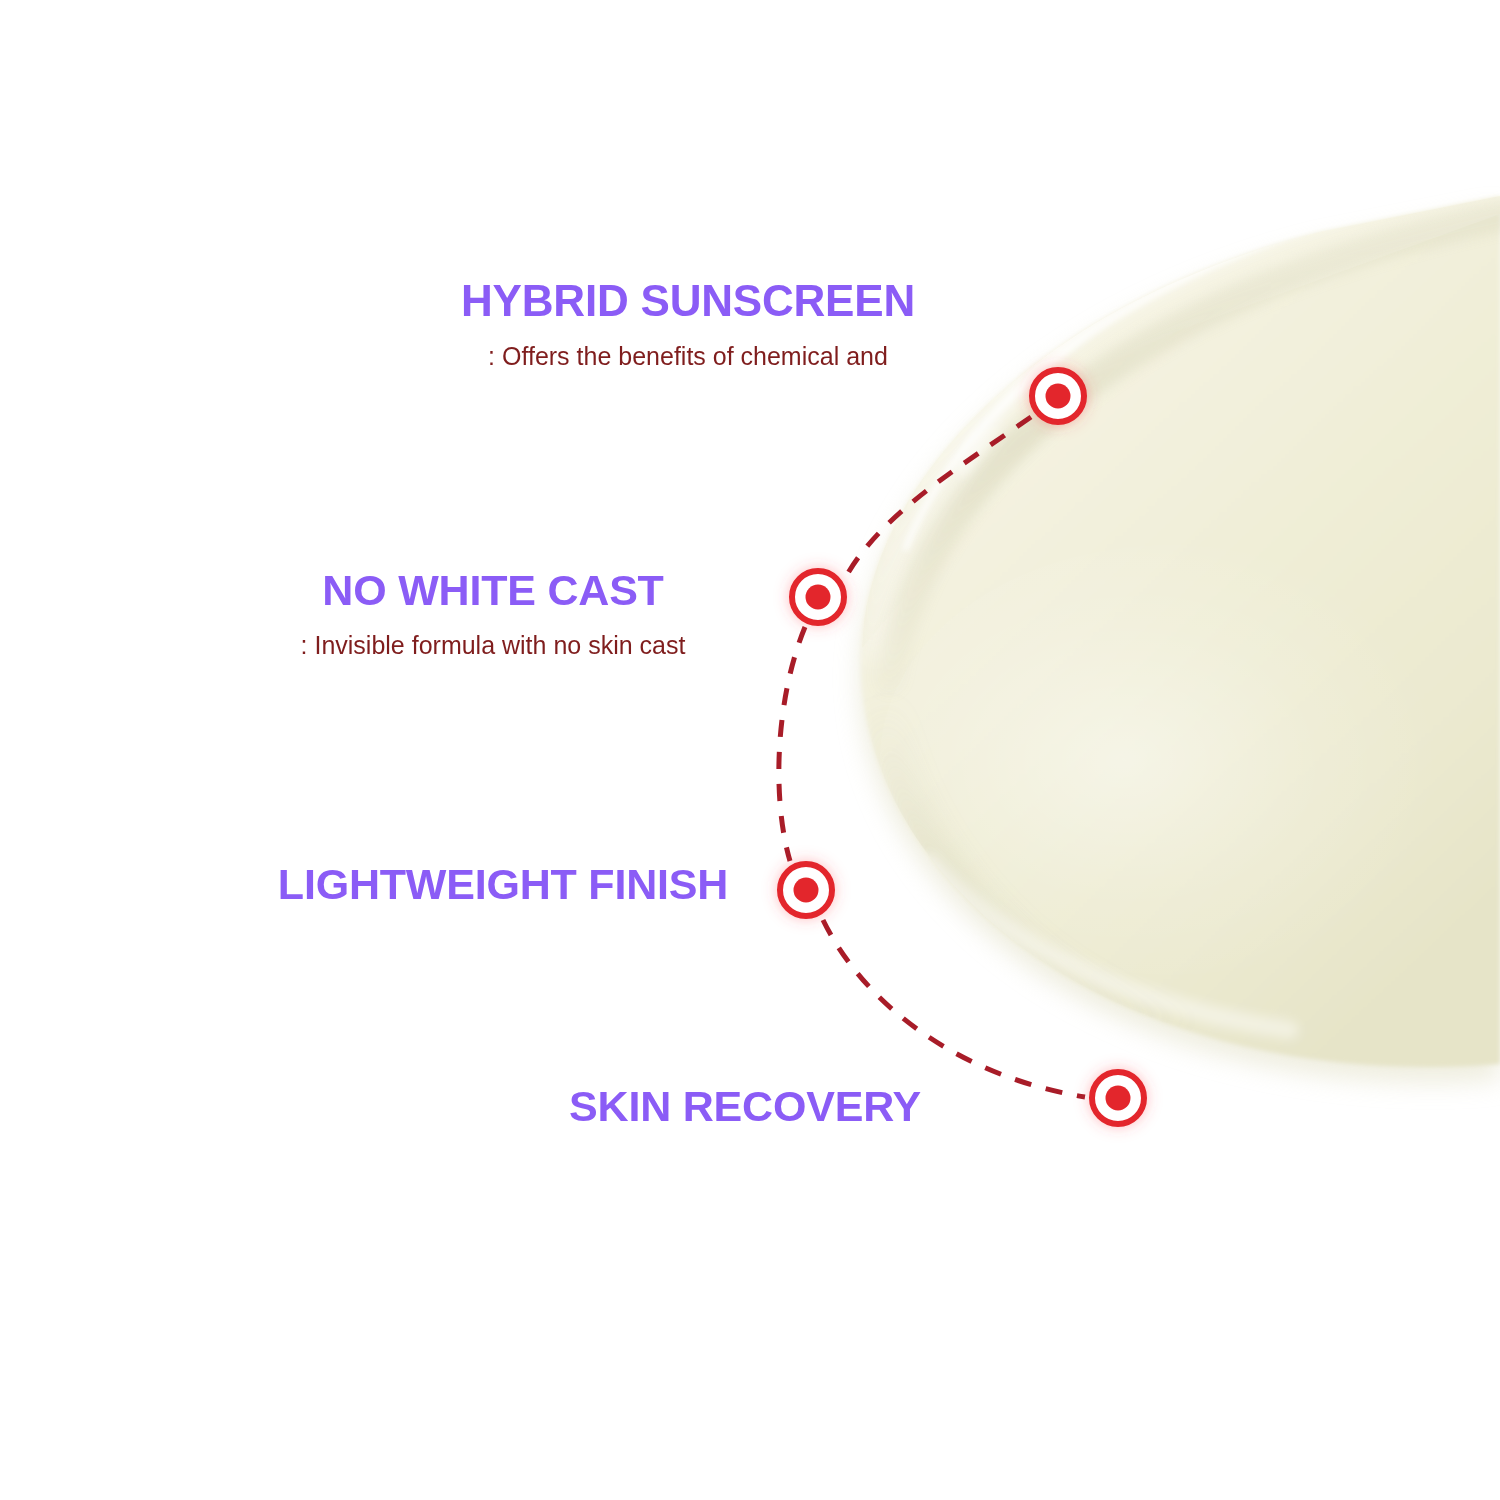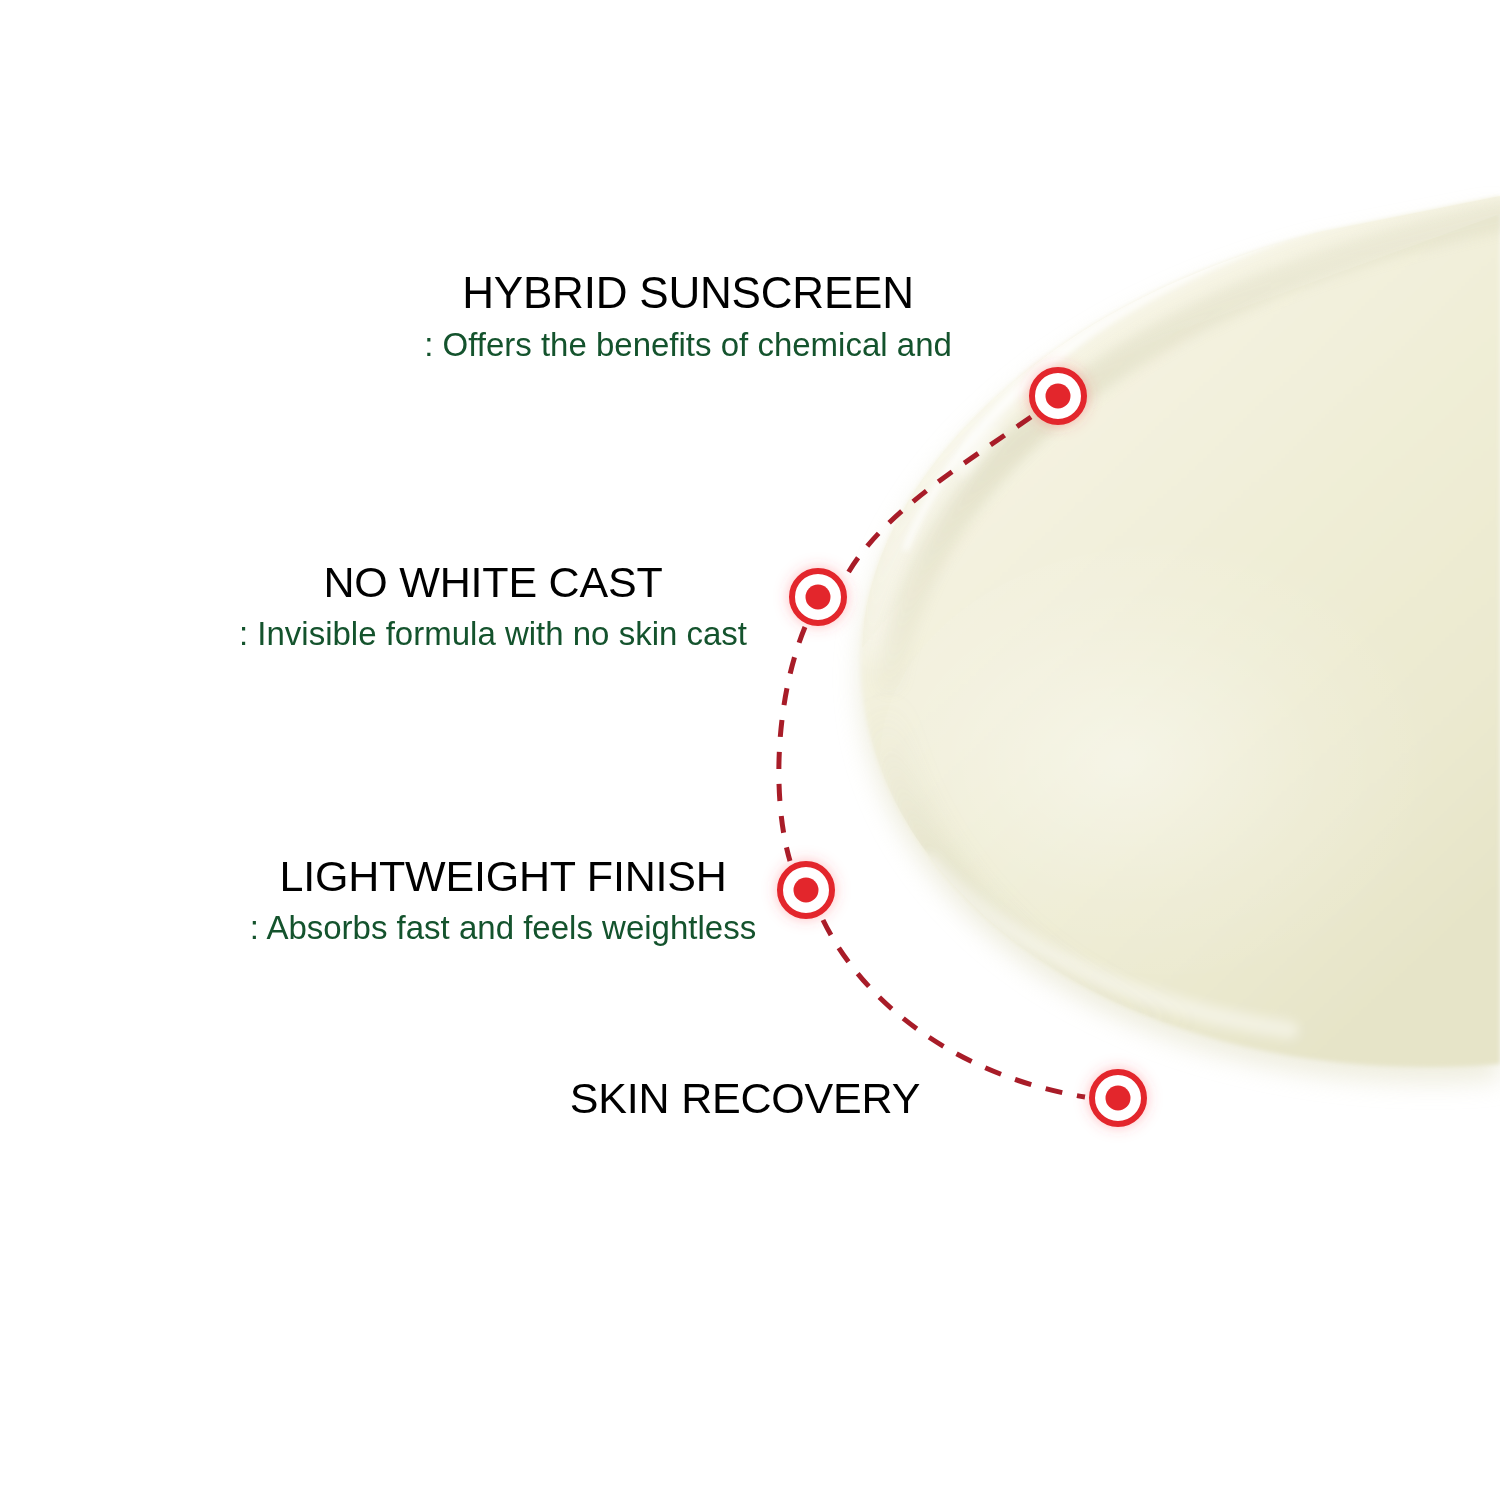--- a/index.html
+++ b/index.html
@@ -37,31 +37,31 @@
     width: 1500px;
     height: 1500px;
   }
 
   
   .feature {
     position: absolute;
     text-align: center;
   }
   .feature-title {
-    color: #000000;
-    font-weight: normal;
+    color: #8b5cf6;
+    font-weight: bold;
     font-size: 43px;
     letter-spacing: -0.2px;
     line-height: 1.04;
     white-space: nowrap;
-    margin: 8px;
+    margin: 16px;
   }
   .feature-desc {
-    color: #14532d;
-    font-size: 33px;
+    color: #7f1d1d;
+    font-size: 25px;
     font-weight: 400;
     line-height: 1.30;
     margin: 6px 0 0 0;
   }
   .feature-desc .nowrap { white-space: nowrap; }
 
   
   #feature-hybrid {
     left: 358px;
     top: 262px;
@@ -276,22 +276,19 @@
 
   <div class="feature" id="feature-nowhite">
     <div class="feature-title">NO WHITE CAST</div>
     <div class="feature-desc">
       <span class="nowrap">: Invisible formula with no skin cast</span>
     </div>
   </div>
 
   <div class="feature" id="feature-lightweight">
     <div class="feature-title">LIGHTWEIGHT FINISH</div>
-    <div class="feature-desc">
-      <span class="nowrap">: Absorbs fast and feels weightless</span>
-    </div>
   </div>
 
   <div class="feature" id="feature-skin">
     <div class="feature-title">SKIN RECOVERY</div>
   </div>
 
 </div>
 
 </body></html>

